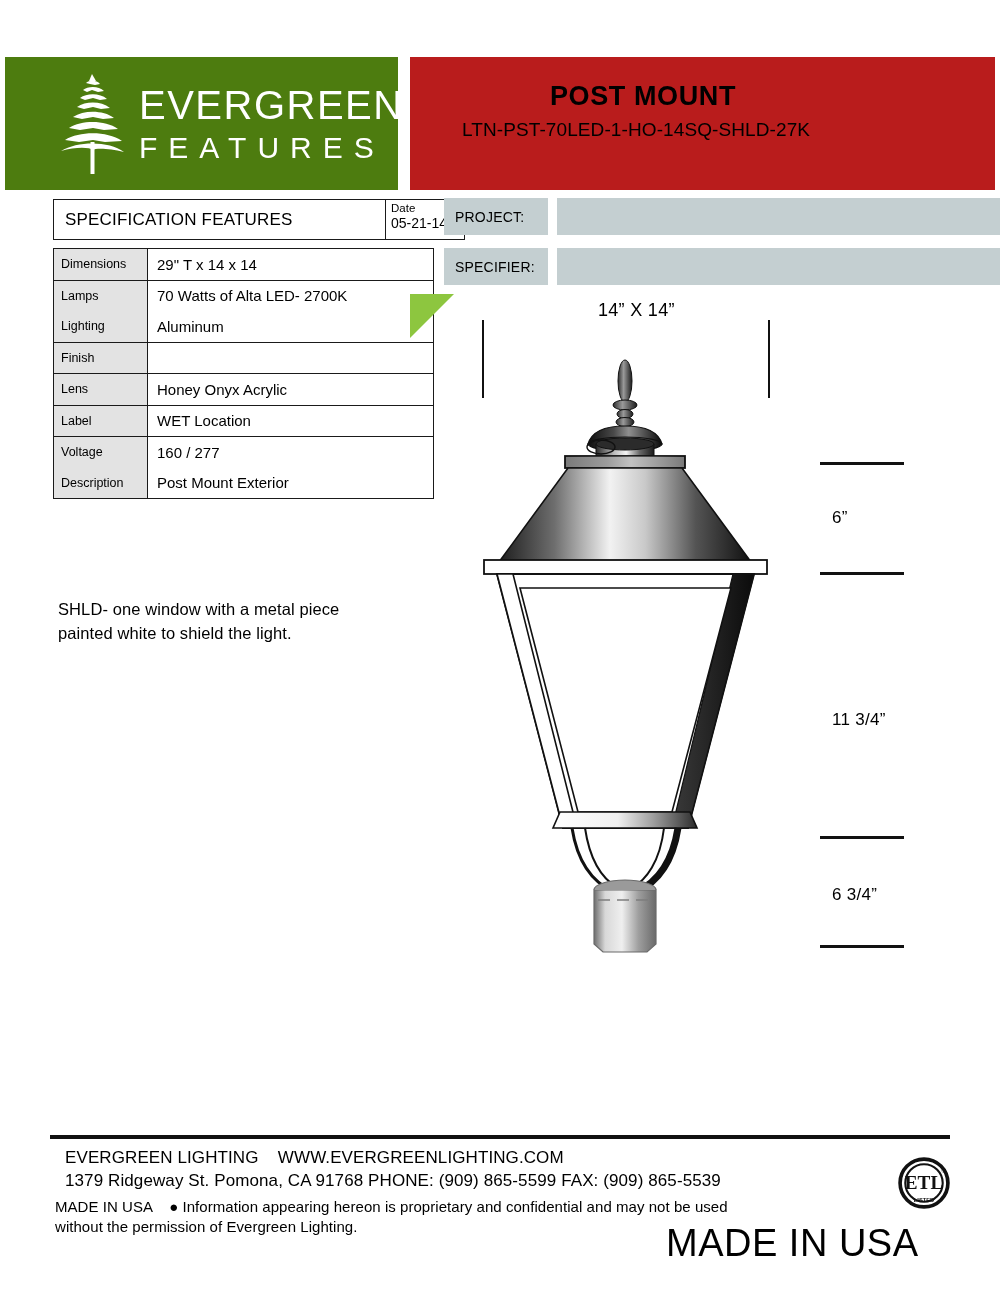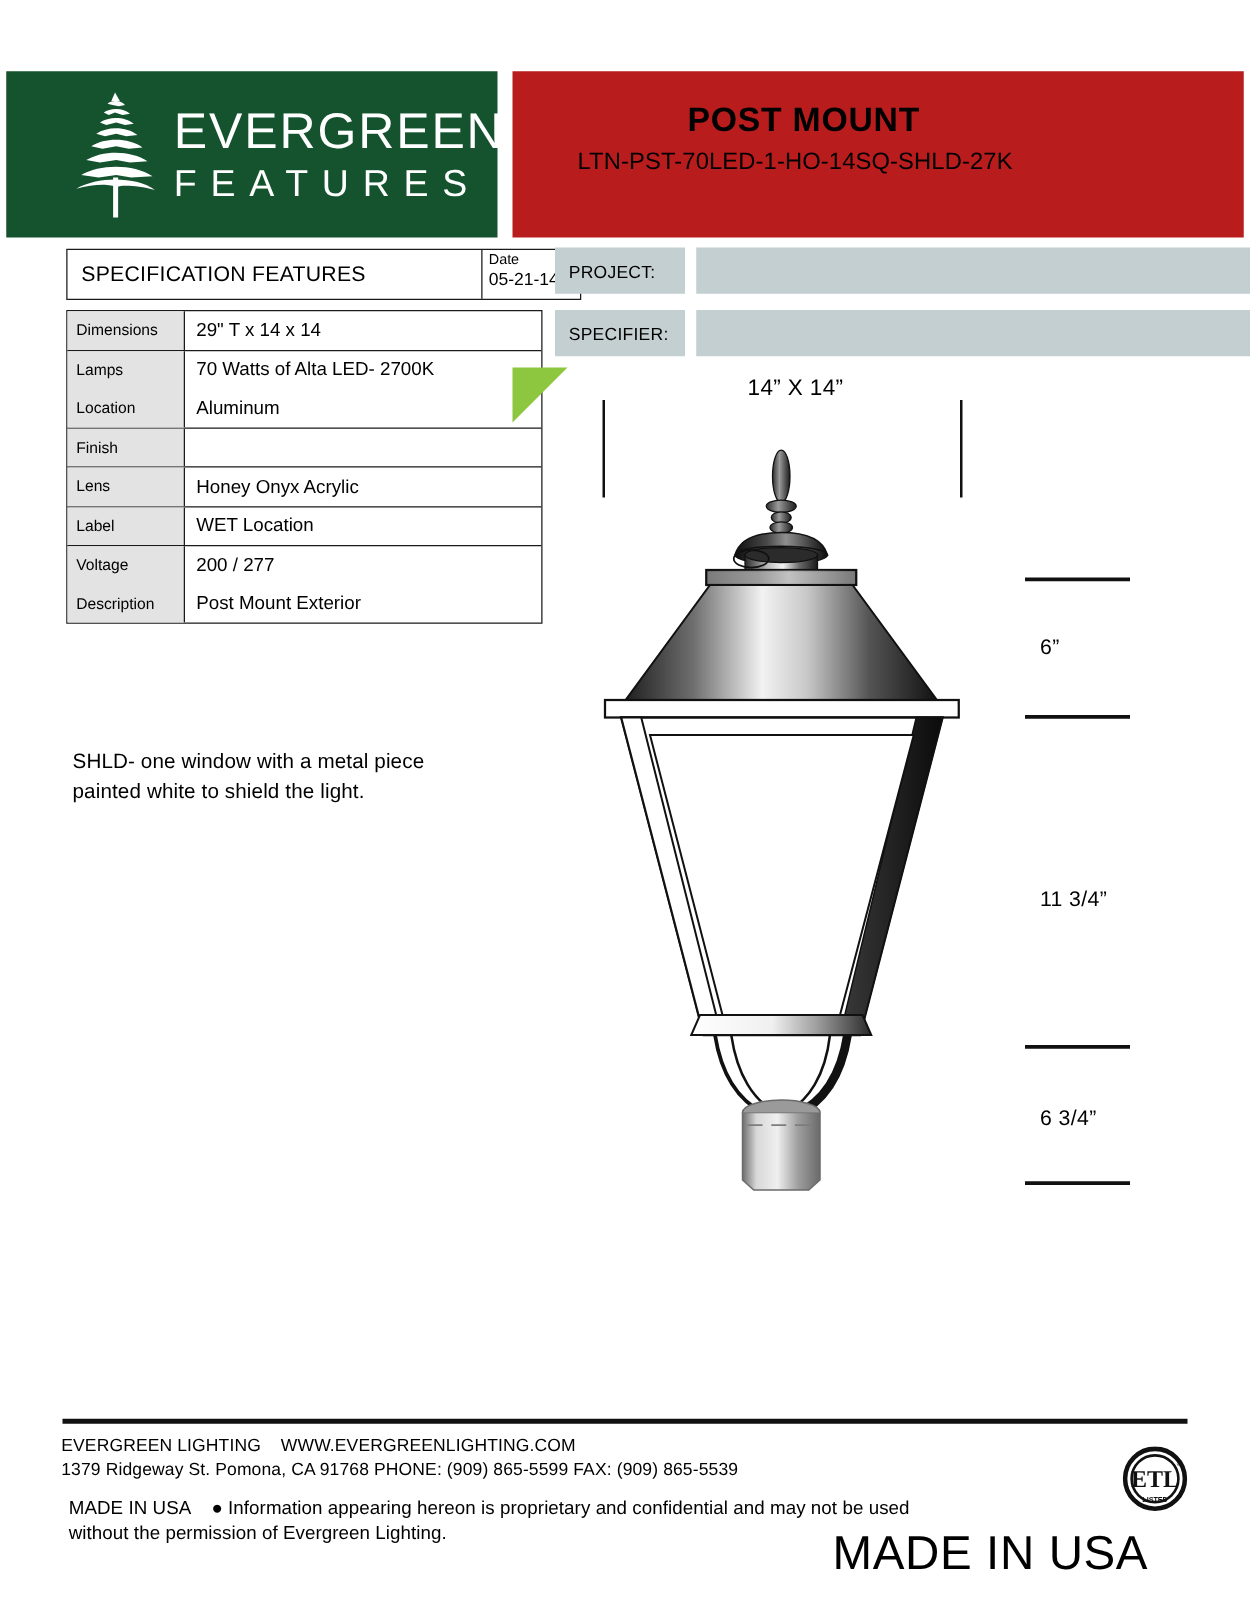--- a/index.html
+++ b/index.html
@@ -20,21 +20,21 @@
     inset: 0;
   }
 
   
   .logo-block {
     position: absolute;
     left: 5px;
     top: 57px;
     width: 393px;
     height: 133px;
-    background: #14532d;
+    background: #4d7c0f;
     display: flex;
     align-items: center;
     padding-left: 54px;
     box-sizing: border-box;
   }
   .logo-tree {
     width: 66px;
     height: 104px;
     flex: 0 0 auto;
     margin-right: 14px;
@@ -236,23 +236,23 @@
   .footer-rule {
     position: absolute;
     left: 50px;
     top: 1135px;
     width: 900px;
     height: 4px;
     background: #111;
   }
   .footer-addr {
     position: absolute;
-    left: 49px;
+    left: 65px;
     top: 1147px;
-    font-size: 14px;
+    font-size: 17px;
     line-height: 1.33;
     letter-spacing: 0.1px;
   }
   .footer-legal {
     position: absolute;
     left: 55px;
     top: 1197px;
     font-size: 15px;
     line-height: 1.35;
     letter-spacing: 0.05px;
@@ -318,21 +318,21 @@
         <div class="grp-labels">
           <div class="cellrow">Dimensions</div>
         </div>
         <div class="grp-values">
           <div class="cellrow">29" T  x  14 x 14</div>
         </div>
       </div>
       <div class="grp">
         <div class="grp-labels">
           <div class="cellrow">Lamps</div>
-          <div class="cellrow">Location</div>
+          <div class="cellrow">Lighting</div>
         </div>
         <div class="grp-values">
           <div class="cellrow">70 Watts of Alta LED- 2700K</div>
           <div class="cellrow">Aluminum</div>
         </div>
       </div>
       <div class="grp">
         <div class="grp-labels">
           <div class="cellrow">Finish</div>
         </div>
@@ -352,21 +352,21 @@
         <div class="grp-values">
           <div class="cellrow">WET Location</div>
         </div>
       </div>
       <div class="grp">
         <div class="grp-labels">
           <div class="cellrow">Voltage</div>
           <div class="cellrow">Description</div>
         </div>
         <div class="grp-values">
-          <div class="cellrow">200 / 277</div>
+          <div class="cellrow">160 / 277</div>
           <div class="cellrow">Post Mount Exterior</div>
         </div>
       </div>
     </div>
 
   <div class="pf-row r1">
     <div class="pf-label">PROJECT:</div>
     <div class="pf-field"></div>
   </div>
   <div class="pf-row r2">

